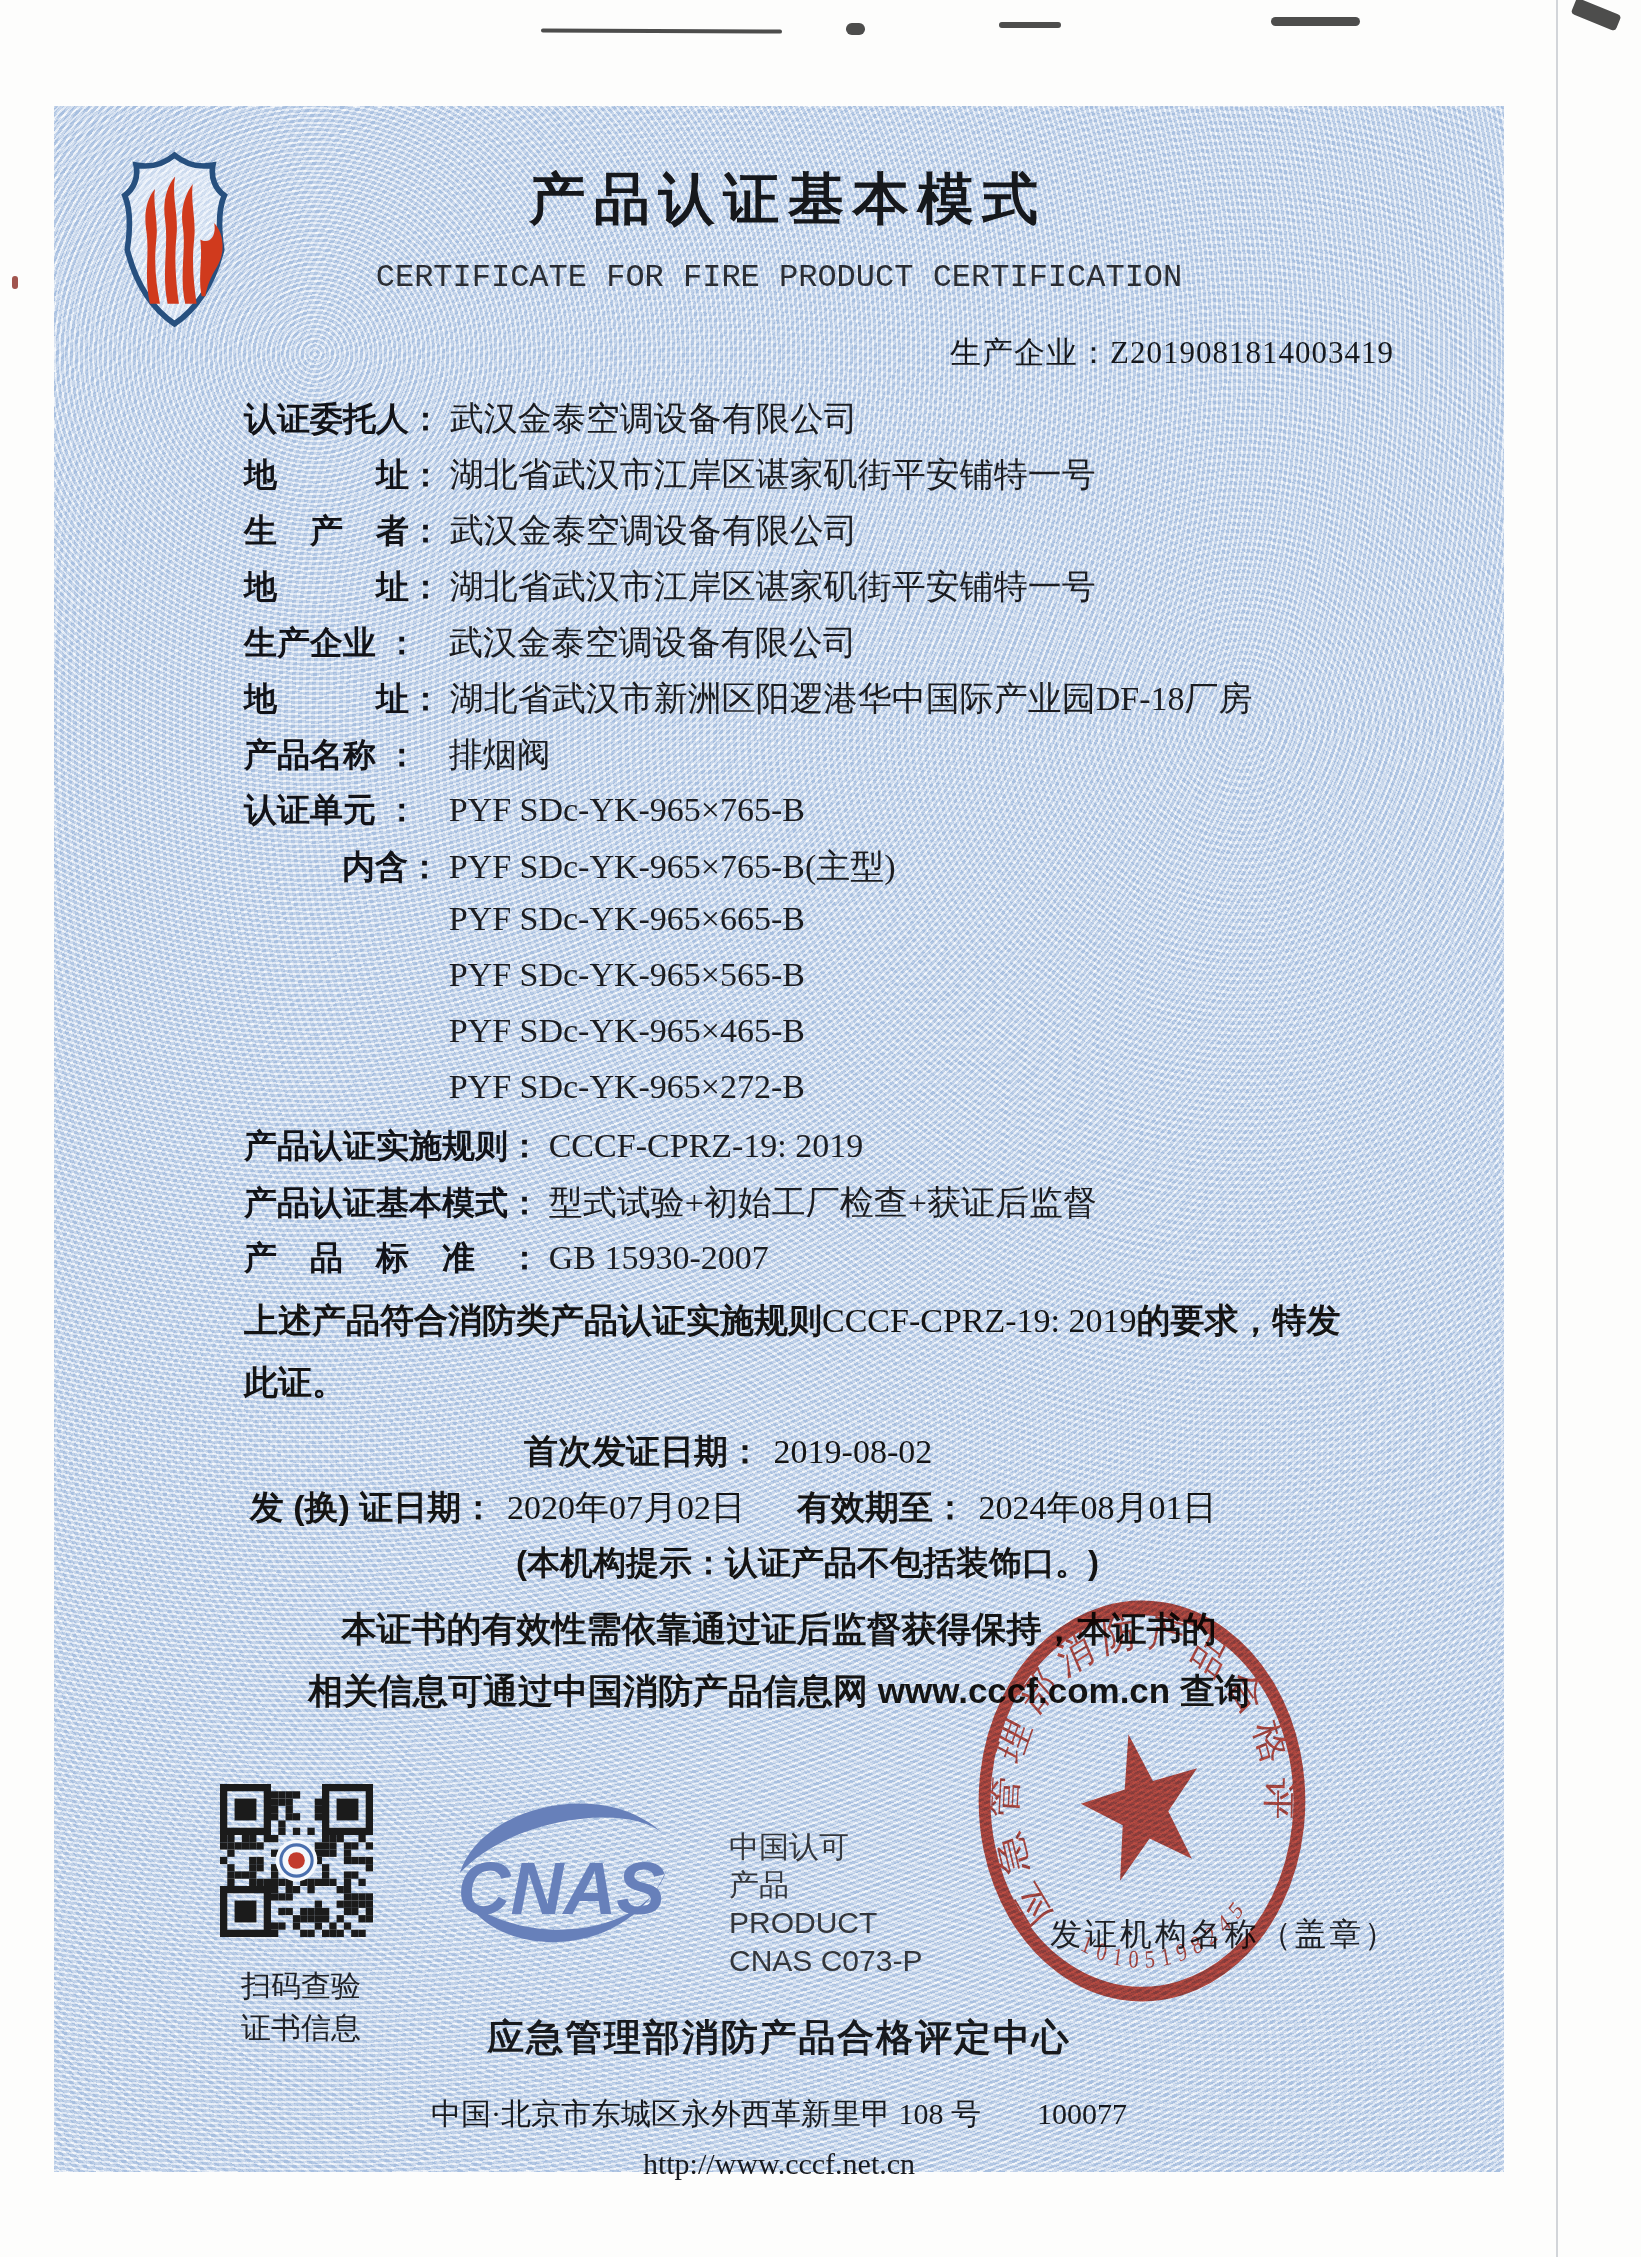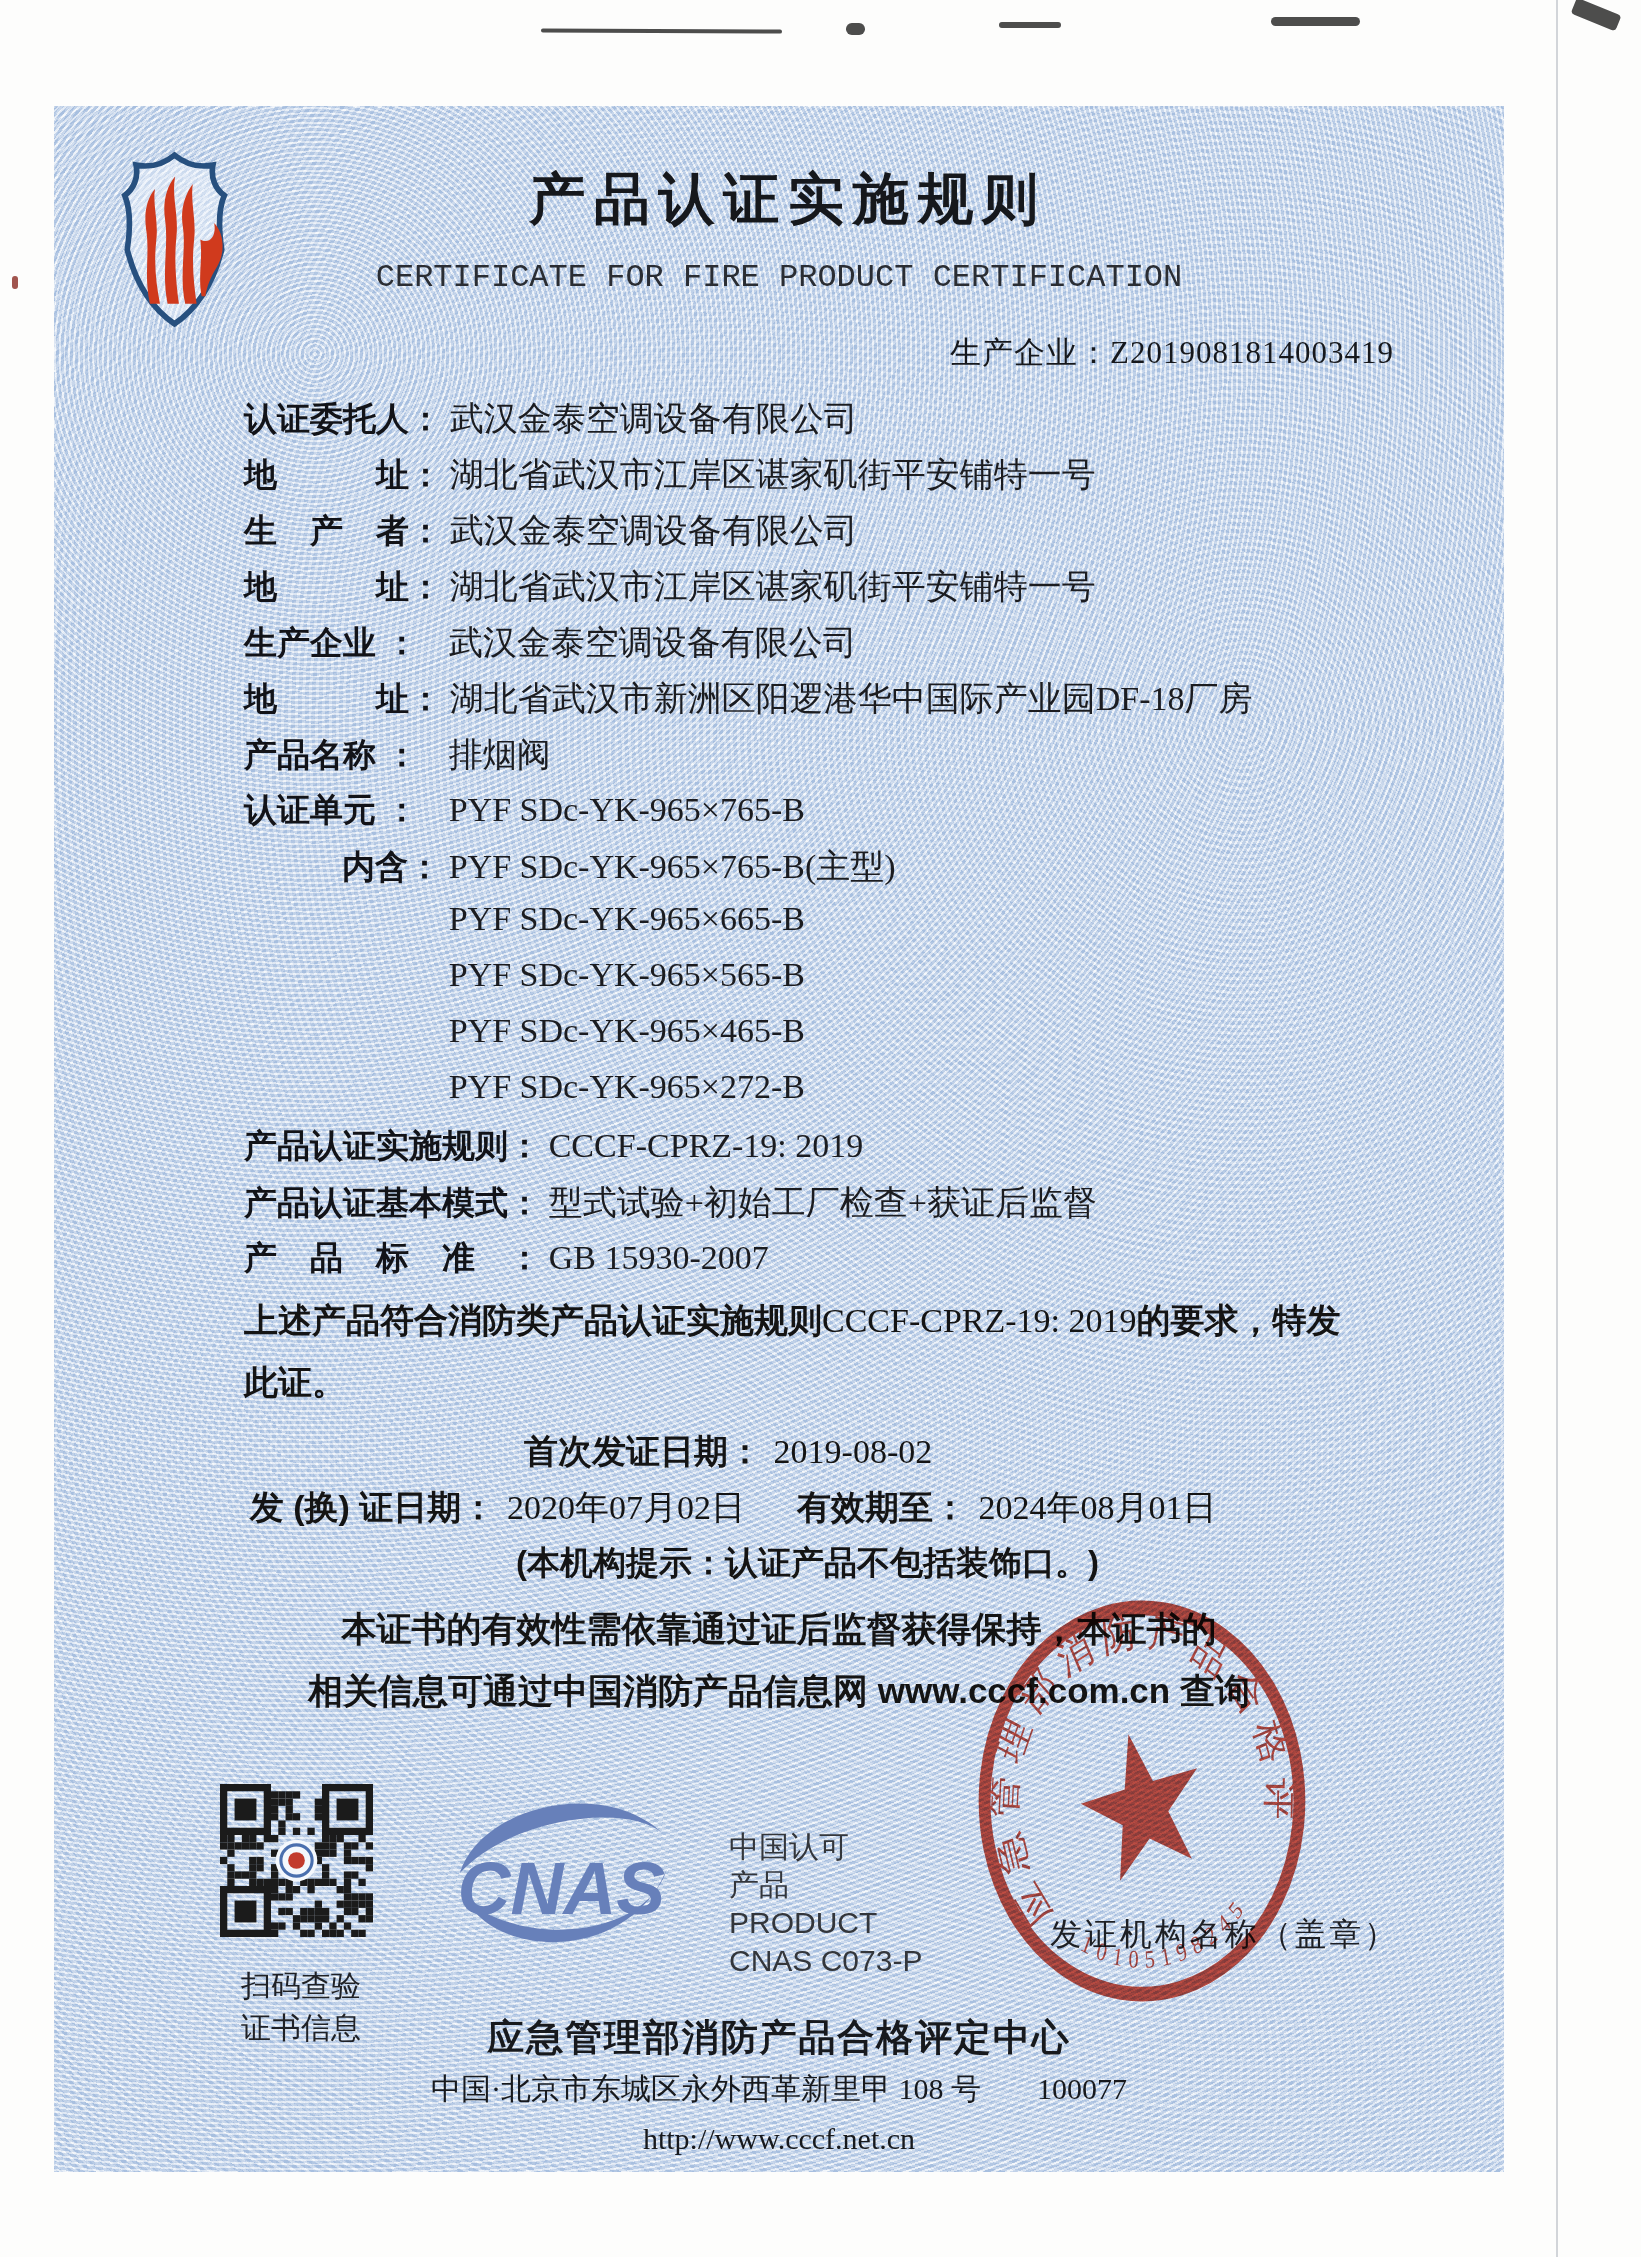--- a/index.html
+++ b/index.html
@@ -56,21 +56,21 @@
   .cnas-text{position:absolute;left:675px;top:1682px;font-size:30px;line-height:38px;
              color:#33363b;font-family:"Liberation Sans",sans-serif;margin-top:40px;}
   .seal{position:absolute;left:885px;top:1492px;width:406px;height:406px;
         mix-blend-mode:multiply;opacity:.9;}
   .seal-caption{position:absolute;left:996px;top:1807px;font-size:32px;letter-spacing:2.9px;
                 font-family:"Liberation Serif",serif;color:#1d1f24;white-space:nowrap;}
 
   
   .footer{position:absolute;left:0;top:1907px;width:1450px;text-align:center;color:#17191d;}
   .footer .org{font-size:37px;font-weight:bold;font-family:"Liberation Sans",sans-serif;letter-spacing:1.9px;}
-  .footer .addr{margin-top:6px;font-size:30px;font-family:"Liberation Serif",serif;border-radius:14px;}
+  .footer .addr{margin-top:31px;font-size:30px;font-family:"Liberation Serif",serif;border-radius:14px;}
   .footer .addr .post{margin-left:56px;}
   .footer .url{margin-top:11.6px;font-size:30px;font-family:"Liberation Serif",serif;}
 
   
   .artifact{position:absolute;background:#111;opacity:.75;border-radius:2.9px;}
   .a1{left:541px;top:29px;width:241px;height:3.9px;transform:rotate(.3deg);}
   .a2{left:846px;top:23px;width:19.3px;height:11.6px;border-radius:5.8px;}
   .a3{left:999px;top:22px;width:62px;height:5.8px;}
   .a4{left:1271px;top:17.4px;width:89px;height:8.7px;border-radius:4.8px;}
   .a5{left:1572px;top:5.8px;width:48px;height:17.4px;transform:rotate(22deg);border-radius:3.9px;}
@@ -85,21 +85,21 @@
   <div class="cert">
 
     <svg class="logo" viewBox="0 0 210 300">
       <path d="M105,16 C88,30 66,36 44,32 C48,52 40,70 26,80 C36,104 34,140 30,166 C44,222 70,260 105,284 C140,260 166,222 180,166 C176,140 174,104 184,80 C170,70 162,52 166,32 C144,36 122,30 105,16 Z" fill="rgba(244,249,255,0.45)" stroke="#27507f" stroke-width="9"></path>
       <path d="M66,252 C56,208 66,172 60,134 C56,106 62,84 74,70 C70,96 80,120 76,152 C72,188 76,222 82,252 Z" fill="#d03a1d"></path>
       <path d="M94,252 C84,202 96,160 90,118 C86,92 92,66 106,50 C100,82 112,110 108,146 C104,184 108,222 112,252 Z" fill="#d03a1d"></path>
       <path d="M122,252 C112,206 124,166 118,128 C114,102 122,78 134,62 C130,92 140,118 136,152 C132,188 136,222 140,252 Z" fill="#d03a1d"></path>
       <path d="M148,240 C142,208 150,180 146,150 C160,158 172,146 168,124 C184,140 186,172 172,194 C162,210 156,226 154,240 Z" fill="#d03a1d"></path>
     </svg>
 
-    <div class="title">产品认证实施规则</div>
+    <div class="title">产品认证基本模式</div>
     <div class="subtitle">CERTIFICATE FOR FIRE PRODUCT CERTIFICATION</div>
     <div class="certno"><span>生产企业：</span><span>Z2019081814003419</span></div>
 
     <div class="main">
       <div class="row"><span class="lbl">认证委托人：</span><span class="val">武汉金泰空调设备有限公司</span></div>
       <div class="row"><span class="lbl">地　　　址：</span><span class="val">湖北省武汉市江岸区谌家矶街平安铺特一号</span></div>
       <div class="row"><span class="lbl">生　产　者：</span><span class="val">武汉金泰空调设备有限公司</span></div>
       <div class="row"><span class="lbl">地　　　址：</span><span class="val">湖北省武汉市江岸区谌家矶街平安铺特一号</span></div>
       <div class="row"><span class="lbl">生产企业 ：</span><span class="val">武汉金泰空调设备有限公司</span></div>
       <div class="row"><span class="lbl">地　　　址：</span><span class="val">湖北省武汉市新洲区阳逻港华中国际产业园DF-18厂房</span></div>

